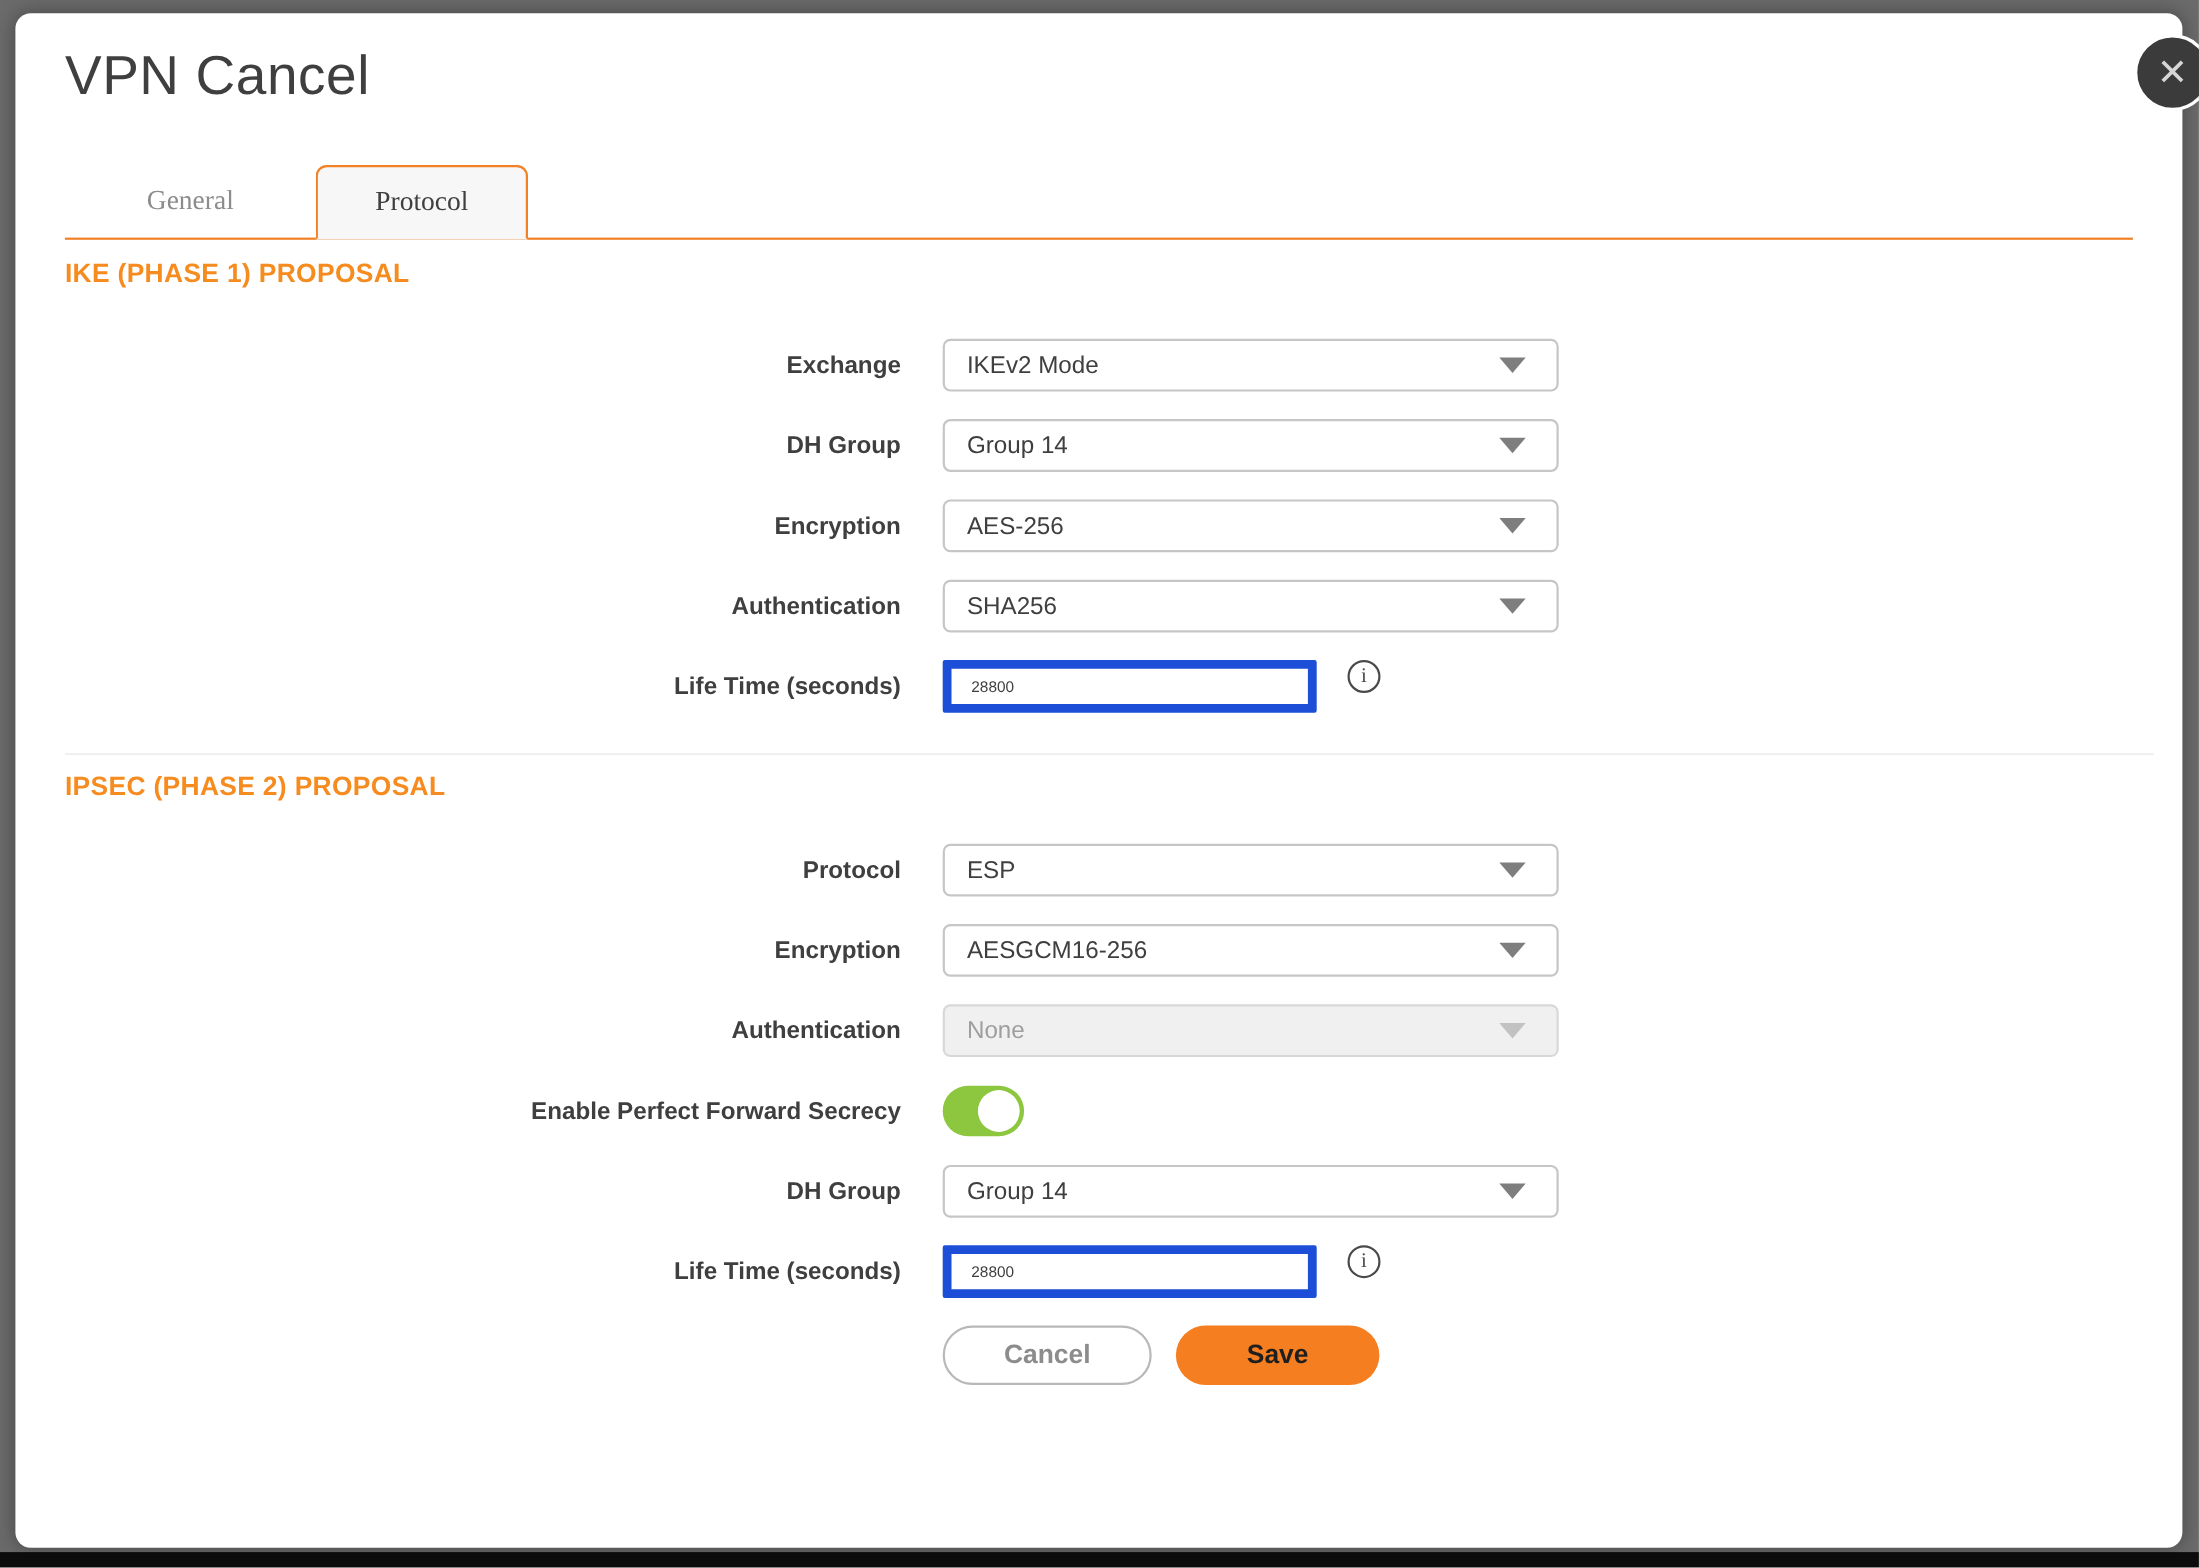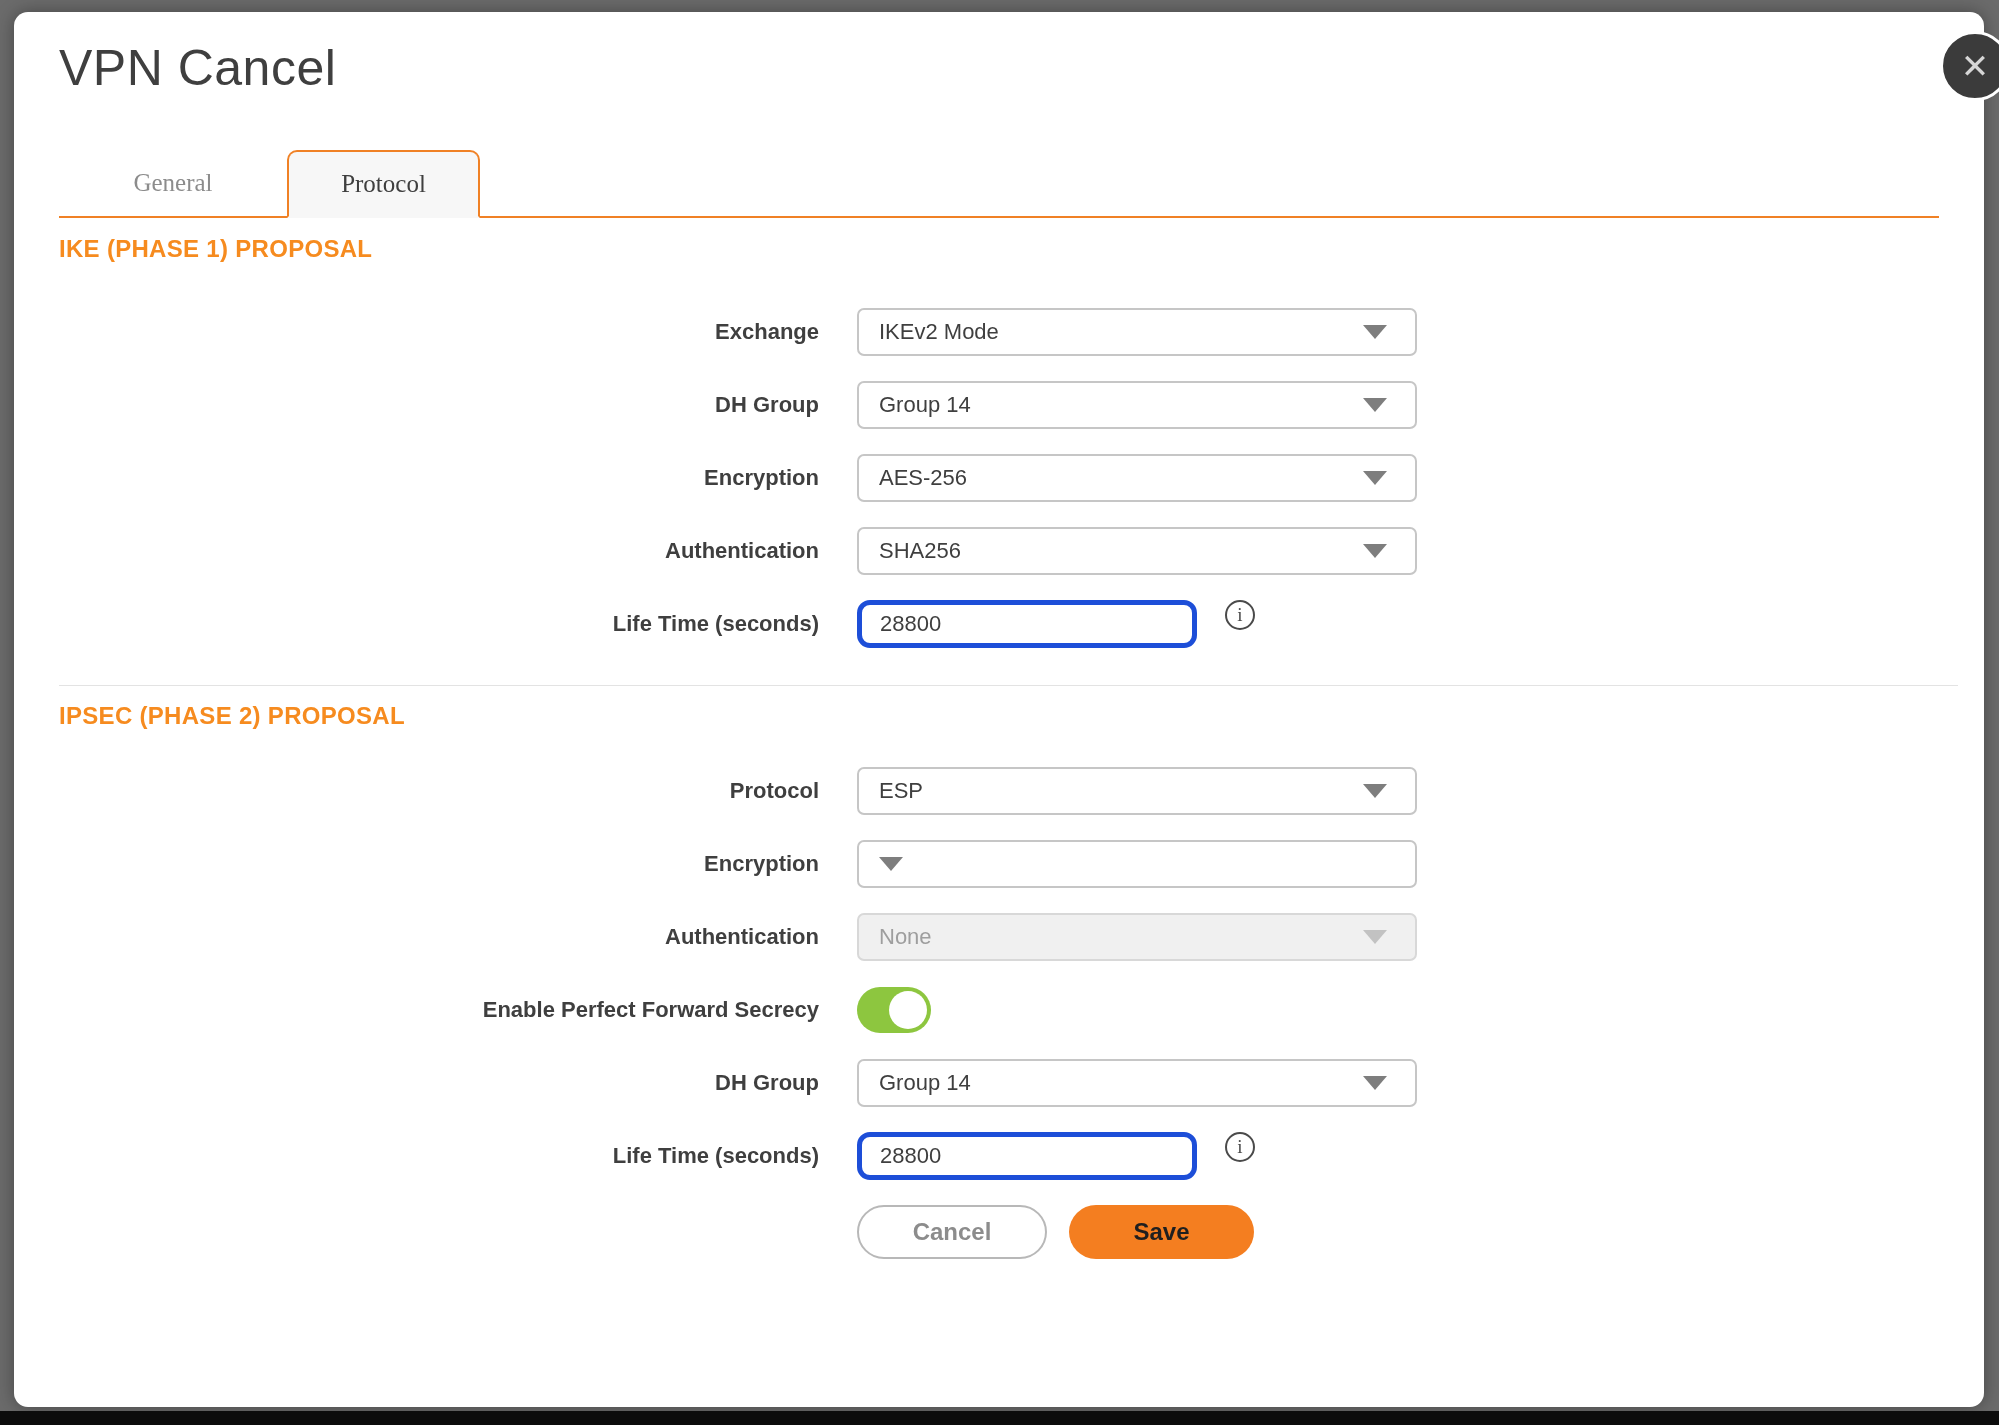--- a/index.html
+++ b/index.html
@@ -97,23 +97,23 @@
   }
   .select-disabled {
     background: #f0f0f0;
     border-color: #d8d8d8;
     color: #9e9e9e;
     cursor: default;
   }
   .select-disabled .arrow { border-top-color: #c2c2c2; }
   .text-input {
     width: 340px; height: 48px;
-    border: 5px solid #1d4ed8; border-radius: 13px;
+    border: 8px solid #1d4ed8; border-radius: 2px;
     padding: 0 18px;
-    font-size: 22px; color: #3f3f3f;
+    font-size: 14px; color: #3f3f3f;
     font-family: "Liberation Sans", sans-serif;
     outline: none;
   }
   .info-icon {
     width: 30px; height: 30px;
     border: 2px solid #4a4a4a; border-radius: 50%;
     margin-left: 28px;
     display: flex; align-items: center; justify-content: center;
     font-family: "Liberation Serif", serif;
     font-size: 19px; color: #4a4a4a;
@@ -257,20 +257,21 @@
           <span class="select-value">ESP</span>
           <span class="arrow"></span>
         </div>
       </div>
     </div>
 
     <div class="row">
       <div class="field-label">Encryption</div>
       <div class="control-cell">
         <div class="select">
+          <span class="select-value">AESGCM16-256</span>
           <span class="arrow"></span>
         </div>
       </div>
     </div>
 
     <div class="row">
       <div class="field-label">Authentication</div>
       <div class="control-cell">
         <div class="select select-disabled">
           <span class="select-value">None</span>

